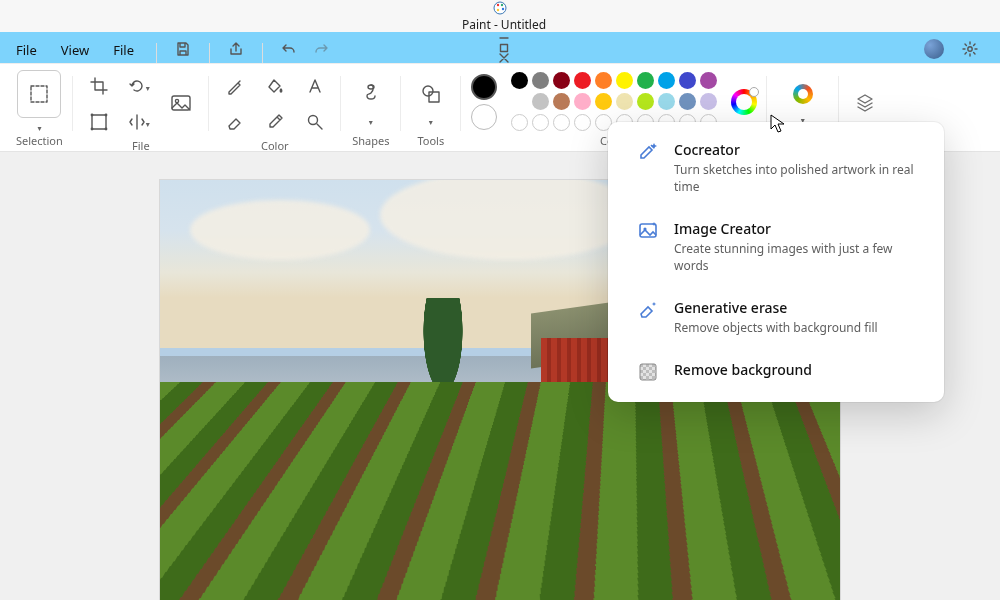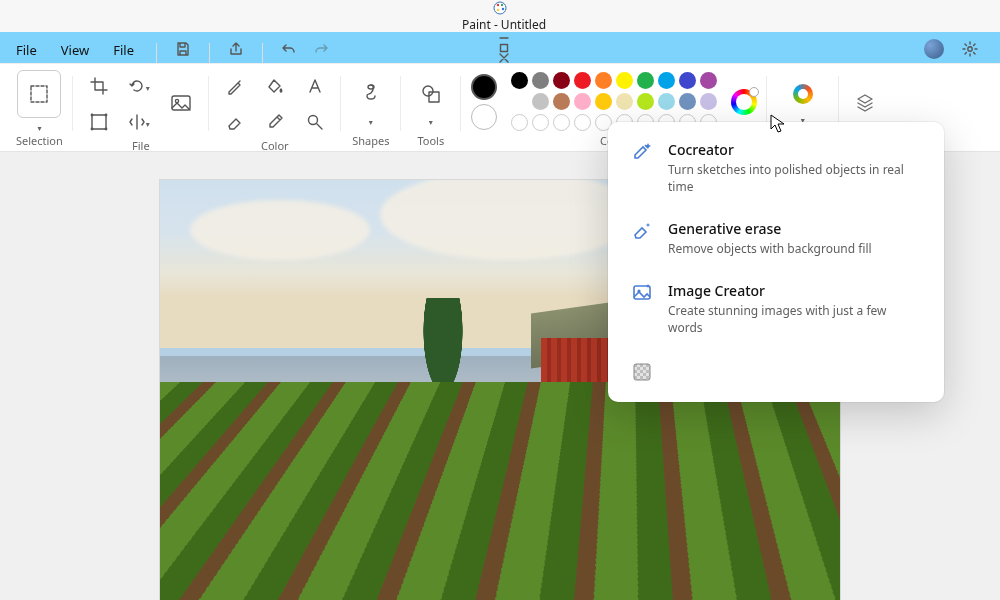--- a/index.html
+++ b/index.html
@@ -123,21 +123,21 @@
   .barn .side { position:absolute; right:-70px; top:46px; width:70px; bottom:0;
     background: repeating-linear-gradient(90deg,#8e2c20 0 6px,#7a231a 6px 10px);
     transform: skewY(10deg);
   }
 
   
   .dropdown {
     position:absolute; left:608px; top:122px; width:336px;
     background:#fff; border-radius:10px;
     box-shadow: 0 12px 40px rgba(0,0,0,.18), 0 0 0 1px rgba(0,0,0,.05);
-    padding: 6px 4px; z-index:10;
+    padding: 6px 10px; z-index:10;
   }
   .dd-item { display:flex; gap:14px; padding:12px 18px; align-items:flex-start; }
   .dd-icon { width:24px; height:24px; flex:0 0 24px; display:flex; align-items:center; justify-content:center;}
   .dd-title { font-size:14px; color:#111; font-weight:500; }
   .dd-desc { font-size:12px; color:#5f5f5f; margin-top:2px; }
 
   
   .cursor { position:absolute; left:770px; top:114px; z-index:20; pointer-events:none;}
   .cursor svg { width:16px; height:20px; }
 
@@ -445,63 +445,64 @@
   <div class="dd-item">
     <div class="dd-icon">
       <svg width="22" height="22" viewBox="0 0 22 22">
           <path d="M4 14l8-8 3 3-8 8H4z" fill="none" stroke="#4a7dd6" stroke-width="1.6"></path>
           <path d="M14 4l3 3" stroke="#4a7dd6" stroke-width="1.6"></path>
           <path d="M17 2l1 2 2 1-2 1-1 2-1-2-2-1 2-1z" fill="#4a7dd6"></path>
         </svg>
     </div>
     <div>
       <div class="dd-title">Cocreator</div>
-      <div class="dd-desc">Turn sketches into polished objects in real time</div>
-    </div>
-  </div>
-  <div class="dd-item">
-    <div class="dd-icon">
-      <svg width="22" height="22" viewBox="0 0 22 22">
-          <path d="M4 15l7-7 4 4-6 6H5z" fill="none" stroke="#4a7dd6" stroke-width="1.6"></path>
-          <path d="M17 3l.8 1.6L19.4 5l-1.6.4L17 7l-.8-1.6L14.6 5l1.6-.4z" fill="#4a7dd6"></path>
-        </svg>
-    </div>
-    <div>
-      <div class="dd-title">Generative erase</div>
-      <div class="dd-desc">Remove objects with background fill</div>
+      <div class="dd-desc">Turn sketches into polished artwork in real time</div>
     </div>
   </div>
   <div class="dd-item">
     <div class="dd-icon">
       <svg width="22" height="22" viewBox="0 0 22 22">
           <rect x="3" y="4" width="16" height="13" rx="2" fill="none" stroke="#4a7dd6" stroke-width="1.6"></rect>
           <circle cx="8" cy="9" r="1.6" fill="#4a7dd6"></circle>
           <path d="M3 15l5-5 5 5 3-3 3 3" fill="none" stroke="#4a7dd6" stroke-width="1.6"></path>
           <path d="M17 2l.8 1.6L19.4 4l-1.6.4L17 6l-.8-1.6L14.6 4l1.6-.4z" fill="#4a7dd6"></path>
         </svg>
     </div>
     <div>
       <div class="dd-title">Image Creator</div>
       <div class="dd-desc">Create stunning images with just a few words</div>
+    </div>
+  </div>
+  <div class="dd-item">
+    <div class="dd-icon">
+      <svg width="22" height="22" viewBox="0 0 22 22">
+          <path d="M4 15l7-7 4 4-6 6H5z" fill="none" stroke="#4a7dd6" stroke-width="1.6"></path>
+          <path d="M17 3l.8 1.6L19.4 5l-1.6.4L17 7l-.8-1.6L14.6 5l1.6-.4z" fill="#4a7dd6"></path>
+        </svg>
+    </div>
+    <div>
+      <div class="dd-title">Generative erase</div>
+      <div class="dd-desc">Remove objects with background fill</div>
     </div>
   </div>
   <div class="dd-item">
     <div class="dd-icon">
       <svg width="22" height="22" viewBox="0 0 22 22">
         <defs>
             <pattern id="ck" width="6" height="6" patternUnits="userSpaceOnUse">
               <rect width="6" height="6" fill="#e3e3e3"></rect>
               <rect width="3" height="3" fill="#bdbdbd"></rect>
               <rect x="3" y="3" width="3" height="3" fill="#bdbdbd"></rect>
             </pattern>
           </defs>
         <rect x="3" y="3" width="16" height="16" rx="2" fill="url(#ck)" stroke="#888" stroke-width="1"></rect>
       </svg>
     </div>
     <div>
+      <div class="dd-title">Remove background</div>
     </div>
   </div>
 </div>
 
 <div class="cursor">
   <svg viewBox="0 0 16 20">
       <path d="M1 1l0 14 4-4 3 7 3-1-3-7 6 0z" fill="#fff" stroke="#000" stroke-width="1"></path>
     </svg>
 </div>
 

